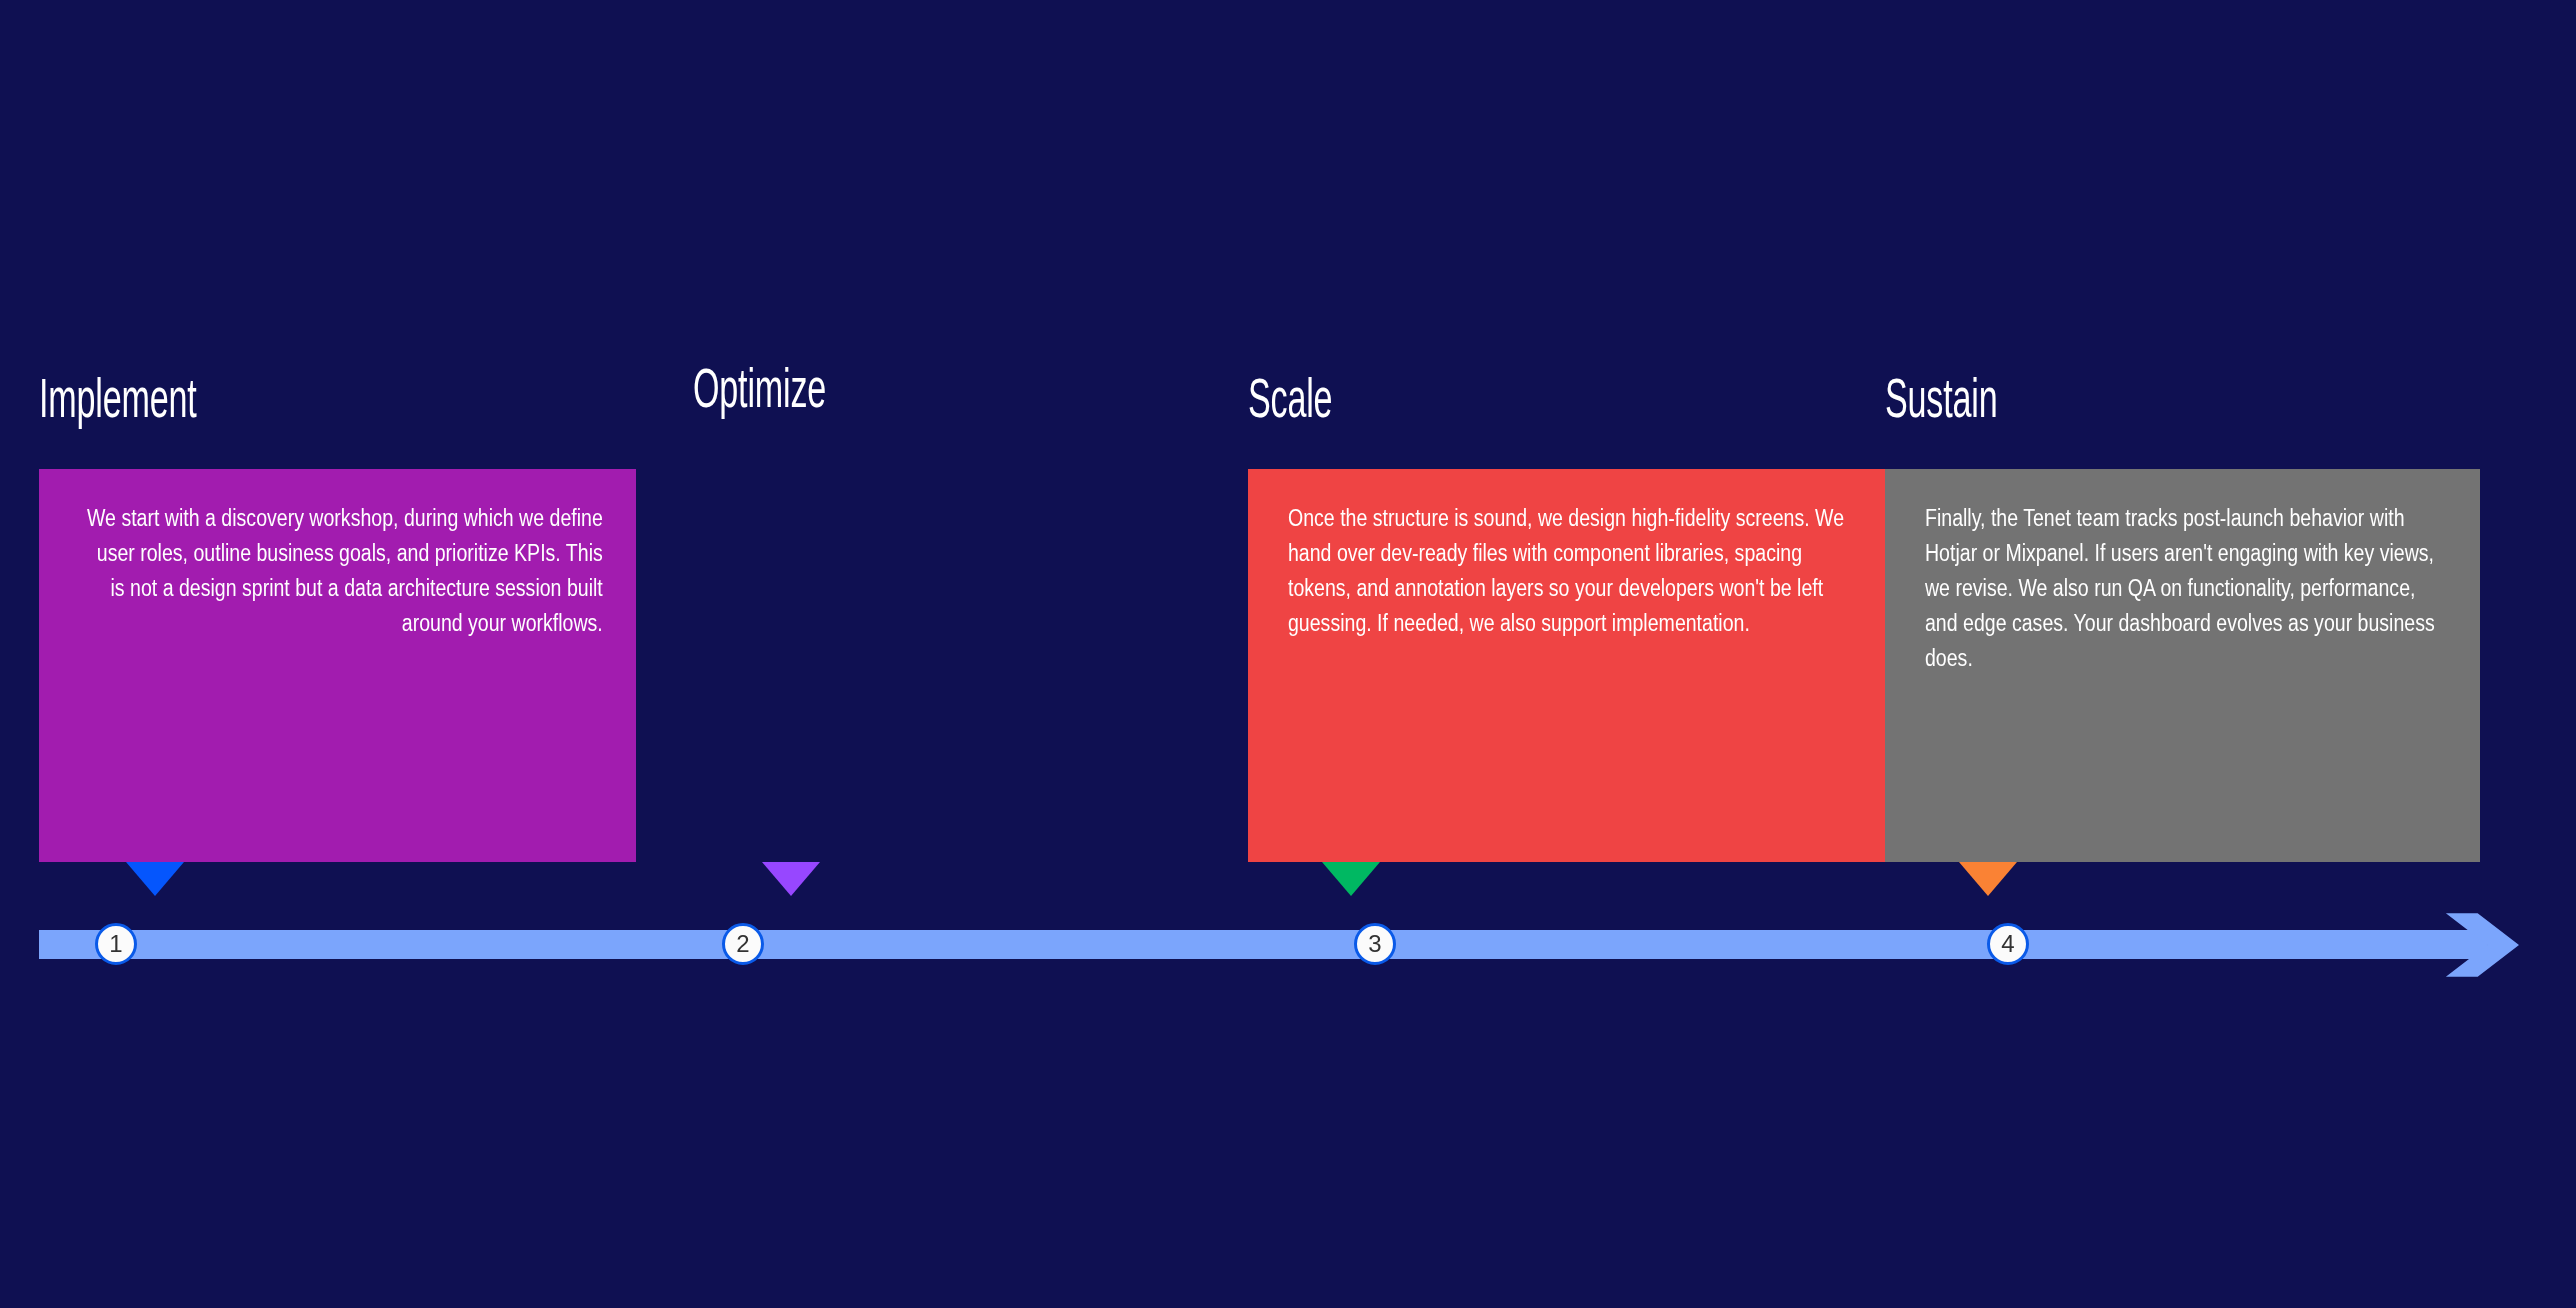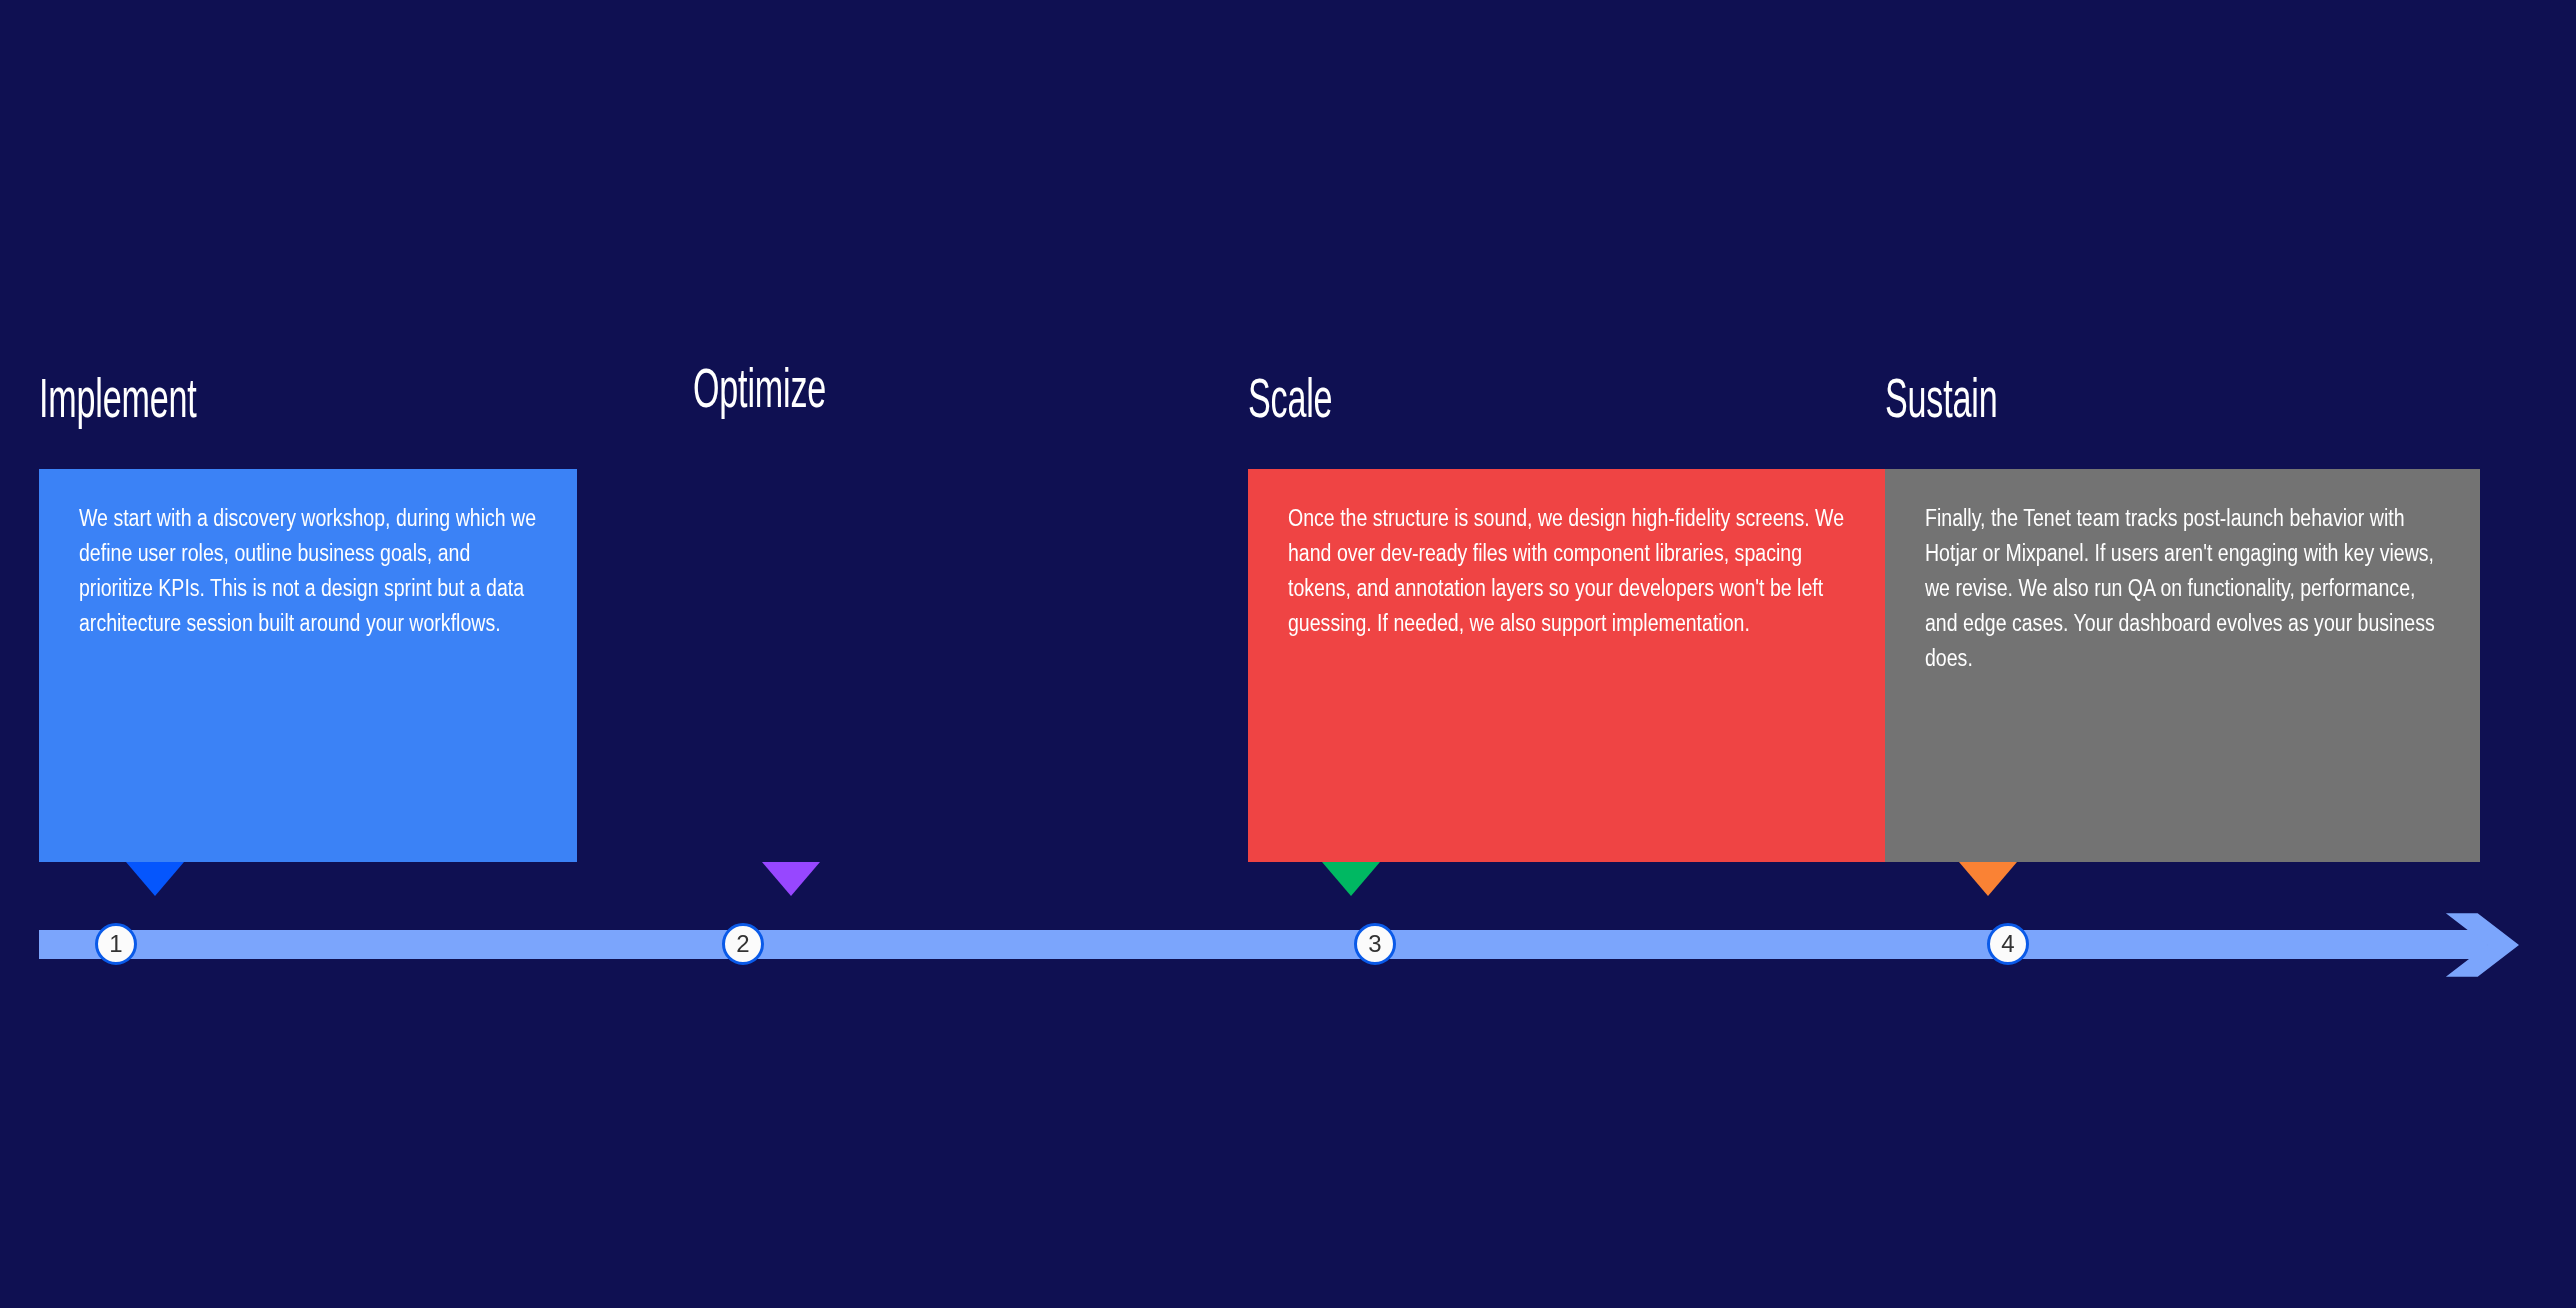--- a/index.html
+++ b/index.html
@@ -109,23 +109,23 @@
     line-height: 1;
     font-weight: 400;
     transform: translateY(-0.5px);
   }
 </style>
 </head>
 <body>
 
 <div id="stage">
 
-  <div class="step" style="left:39px; width:591px;">
+  <div class="step" style="left:39px; width:591px;text-align:right;">
     <div class="step-heading" style="top:371px;">Implement</div>
-    <div class="card" style="width:538px; background:#3b82f6;">
+    <div class="card" style="width:597px; background:#a21caf;">
       <p class="card-text">We start with a discovery workshop, during which we define user roles, outline business goals, and prioritize KPIs. This is not a design sprint but a data architecture session built around your workflows.</p>
     </div>
     <div class="tail" style="left:87px; border-top-color:#0556fd;"></div>
   </div>
 
   <div class="step" style="left:673px; width:561px;margin-left:20px;">
     <div class="step-heading" style="top:361px;">Optimize</div>
     <div class="tail" style="left:69px; border-top-color:#9747ff;"></div>
   </div>
 

